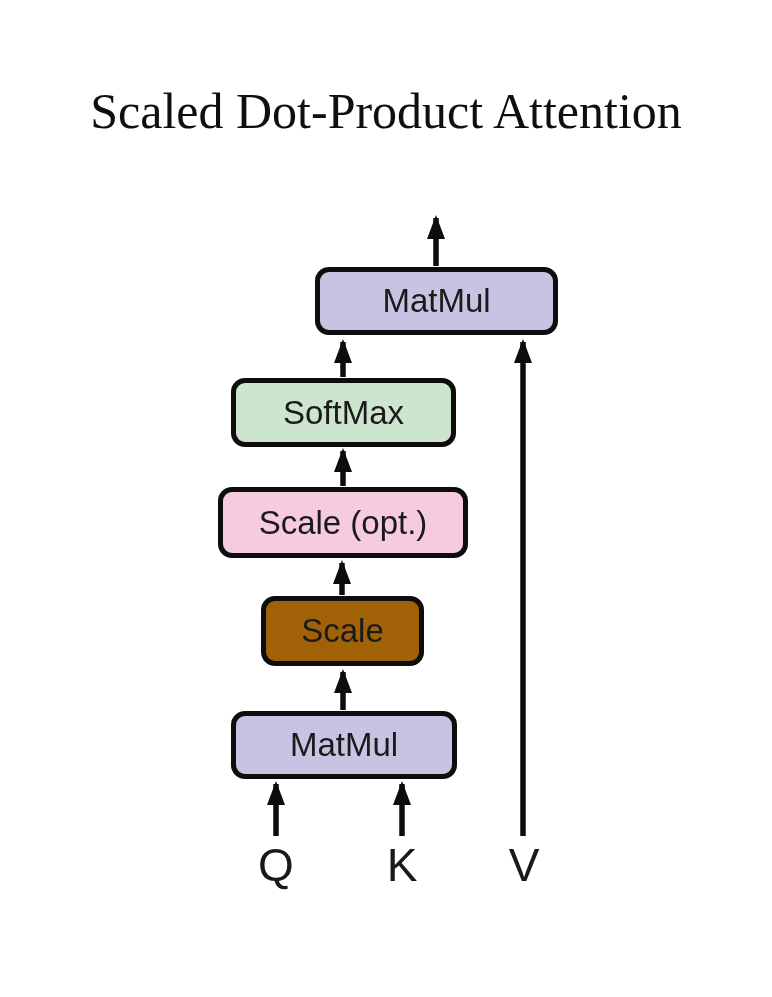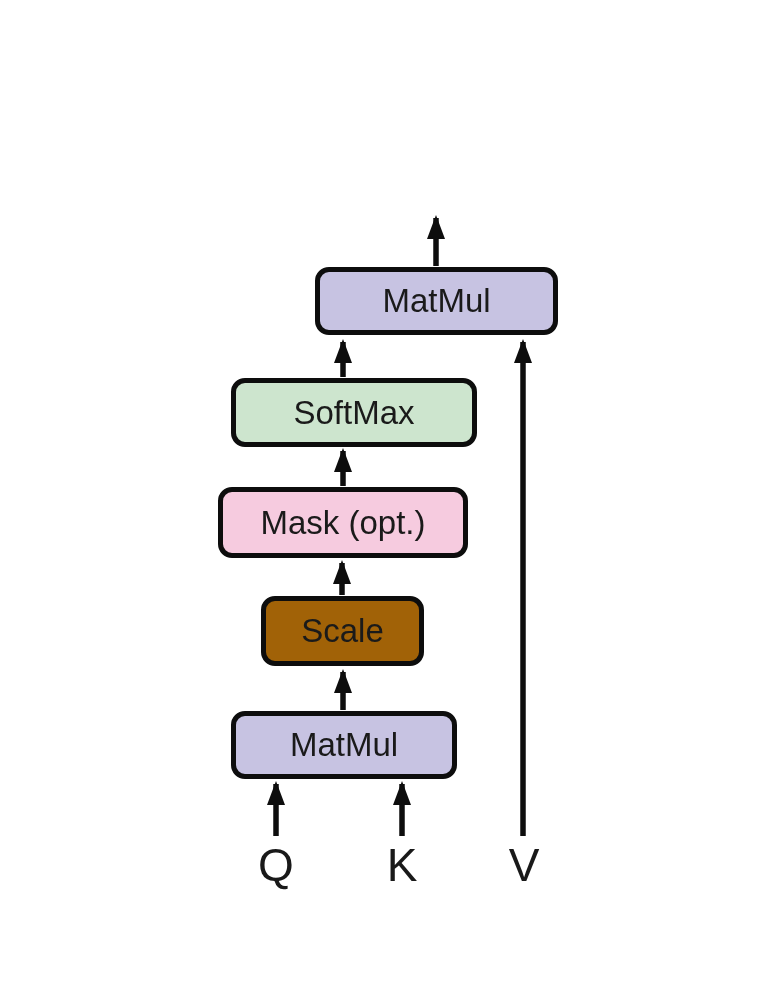--- a/index.html
+++ b/index.html
@@ -36,41 +36,42 @@
     box-sizing:border-box;
     border:5px solid var(--line,#0d0d0d);
     border-radius:14px;
     display:flex;
     align-items:center;
     justify-content:center;
     font-size:33px;
     color:#1a1a1a;
   }
   .b-matmul-top{left:315px;top:267px;width:243px;height:68px;}
-  .b-softmax  {left:231px;top:378px;width:246px;height:69px;text-align:right;}
+  .b-softmax  {left:231px;top:378px;width:225px;height:69px;text-align:right;}
   .b-mask     {left:218px;top:487px;width:250px;height:71px;}
   .b-scale    {left:261px;top:596px;width:163px;height:70px;}
   .b-matmul-bot{left:231px;top:711px;width:226px;height:68px;}
   .io{
     position:absolute;
     top:838px;
     width:64px;
     text-align:center;
     font-size:46px;
     color:#191919;
   }
   .io-q{left:244px;}
   .io-k{left:370px;}
   .io-v{left:492px;}
 </style>
 </head>
 <body>
 
 <div class="canvas">
 
+  <h1 class="title">Scaled Dot-Product Attention</h1>
 
   <svg class="arrows" viewBox="0 0 772 997" xmlns="http://www.w3.org/2000/svg">
     <defs>
       <marker id="arrowhead" markerUnits="userSpaceOnUse" markerWidth="26" markerHeight="20" refX="21" refY="10" orient="auto">
         <path d="M0,1 L24,10 L0,19 Z" fill="#0d0d0d"></path>
       </marker>
     </defs>
     <line x1="436" y1="266" x2="436" y2="218" marker-end="url(#arrowhead)"></line>
     <line x1="343" y1="377" x2="343" y2="342" marker-end="url(#arrowhead)"></line>
     <line x1="343" y1="486" x2="343" y2="451" marker-end="url(#arrowhead)"></line>
@@ -83,21 +84,21 @@
 
   <div class="box b-matmul-top" style="background-color: rgb(199, 195, 226);">
     <span>MatMul</span>
   </div>
 
   <div class="box b-softmax" style="background-color: rgb(205, 229, 206);">
     <span>SoftMax</span>
   </div>
 
   <div class="box b-mask" style="background-color: rgb(246, 203, 223);">
-    <span>Mask (opt.)</span>
+    <span>Scale (opt.)</span>
   </div>
 
   <div class="box b-scale" style="background-color: #a16207;">
     <span>Scale</span>
   </div>
 
   <div class="box b-matmul-bot" style="background-color: rgb(199, 195, 226);">
     <span>MatMul</span>
   </div>
 

